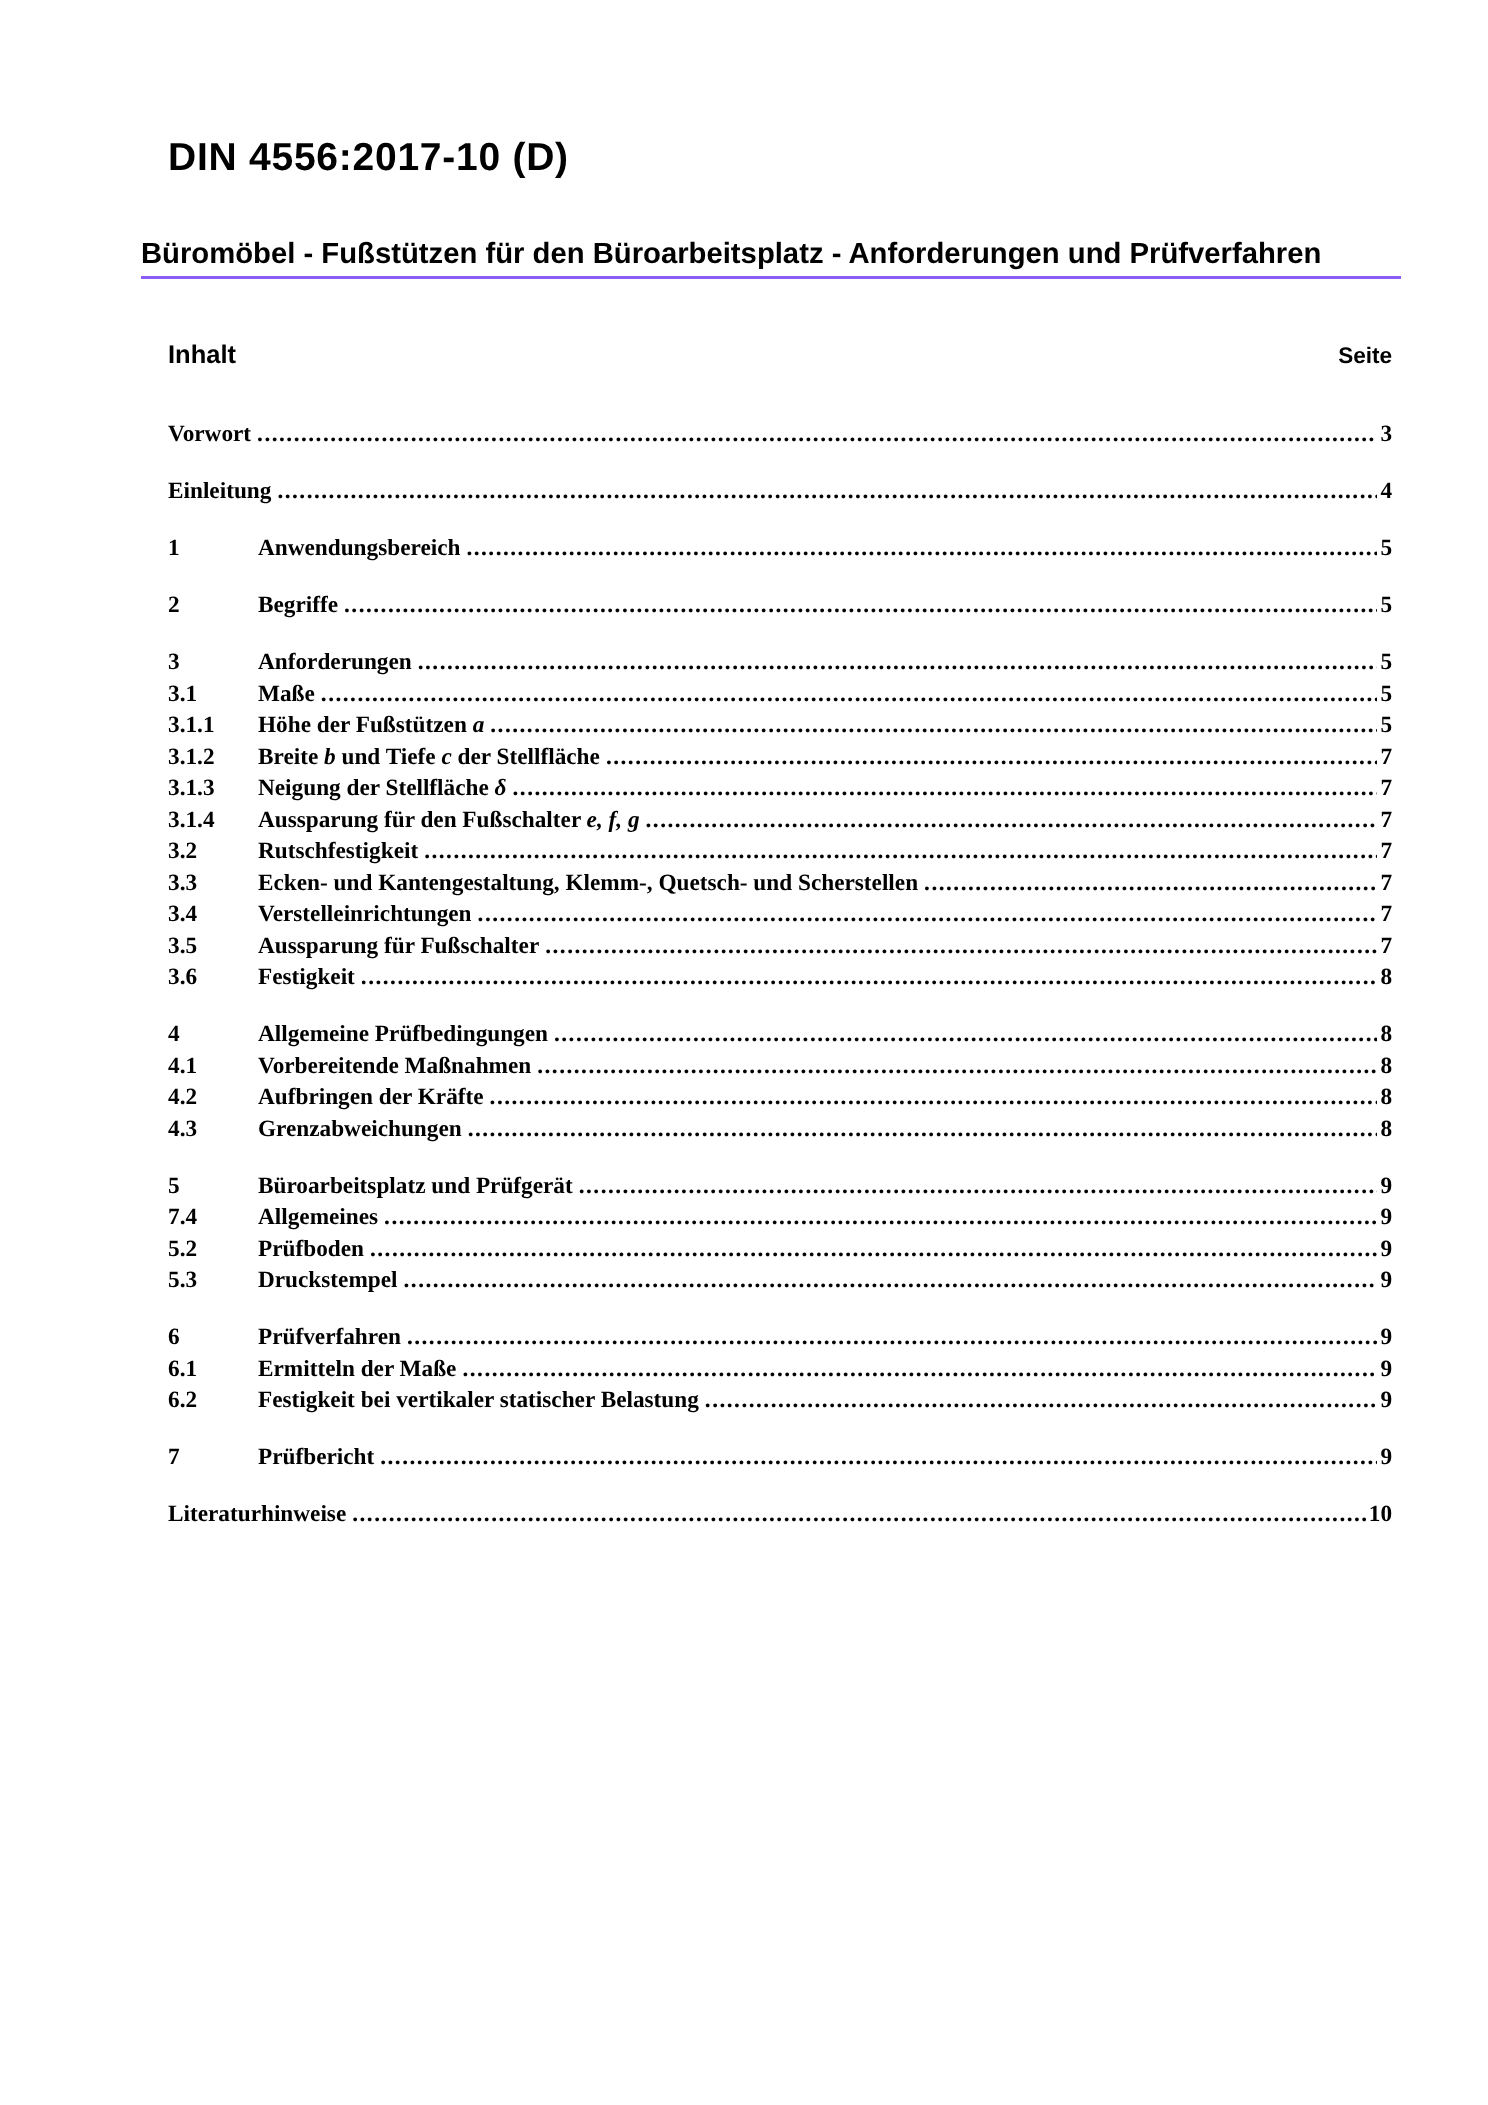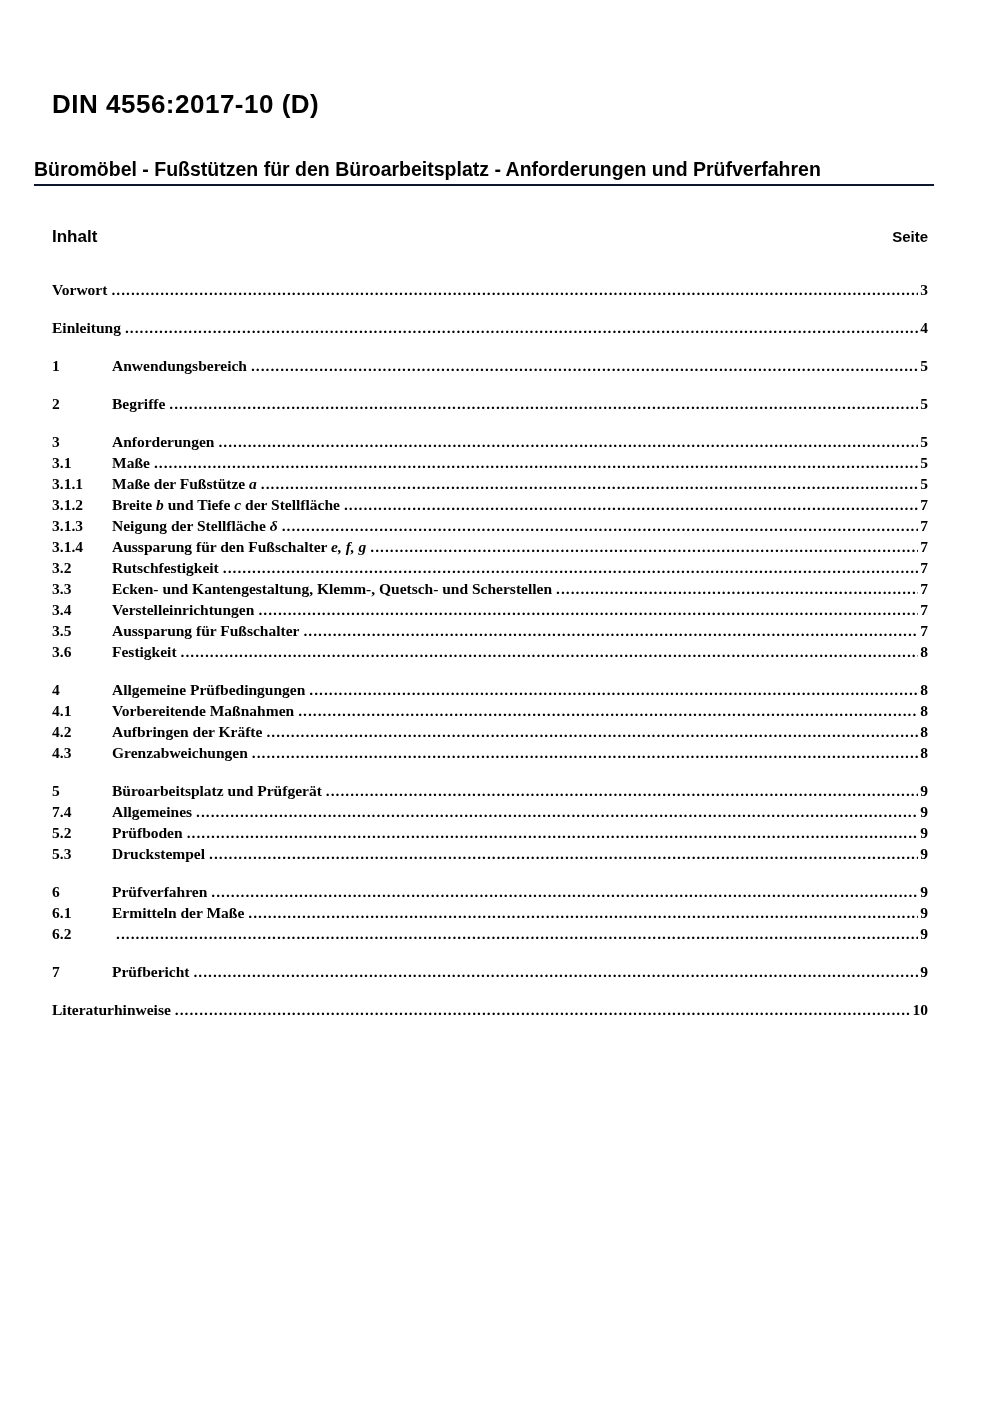--- a/index.html
+++ b/index.html
@@ -1,35 +1,35 @@
 <!DOCTYPE html>
 <html><head>
 <meta charset="utf-8">
 <style>
   html, body { margin: 0; padding: 0; background: #ffffff; }
   body { width: 992px; height: 1403px; font-family: "Liberation Sans", sans-serif; color: #000; }
   .page {
     position: relative;
     width: 992px; height: 1258px;
     box-sizing: border-box;
-    padding: 90px 64px 0 52px;
+    padding: 90px 64px 0 112px;
     background: #ffffff;
     overflow: hidden;
   }
   .doc-code {
     font-family: "Liberation Sans", sans-serif;
     font-weight: bold;
     font-size: 26px;
     line-height: 28px;
     letter-spacing: 0.5px;
   }
   .subtitle {
     margin: 40px -6px 0 -18px;
     padding-bottom: 4px;
-    border-bottom: 2px solid #0f172a;
+    border-bottom: 2px solid #8b5cf6;
     font-family: "Liberation Sans", sans-serif;
     font-weight: bold;
     font-size: 19.5px;
     line-height: 22px;
   }
   .toc-header {
     display: flex;
     justify-content: space-between;
     align-items: baseline;
     margin-top: 38px;
@@ -122,21 +122,21 @@
         <span class="pg">5</span>
       </div>
       <div class="toc-row">
         <span class="num">3.1</span>
         <span class="title"><span>Maße</span></span>
         <span class="dots"></span>
         <span class="pg">5</span>
       </div>
       <div class="toc-row">
         <span class="num">3.1.1</span>
-        <span class="title"><span>Maße der Fußstütze </span><i>a</i></span>
+        <span class="title"><span>Höhe der Fußstützen </span><i>a</i></span>
         <span class="dots"></span>
         <span class="pg">5</span>
       </div>
       <div class="toc-row">
         <span class="num">3.1.2</span>
         <span class="title"><span>Breite </span><i>b</i><span> und Tiefe </span><i>c</i><span> der Stellfläche</span></span>
         <span class="dots"></span>
         <span class="pg">7</span>
       </div>
       <div class="toc-row">
@@ -236,20 +236,21 @@
         <span class="pg">9</span>
       </div>
       <div class="toc-row">
         <span class="num">6.1</span>
         <span class="title"><span>Ermitteln der Maße</span></span>
         <span class="dots"></span>
         <span class="pg">9</span>
       </div>
       <div class="toc-row">
         <span class="num">6.2</span>
+        <span class="title"><span>Festigkeit bei vertikaler statischer Belastung</span></span>
         <span class="dots"></span>
         <span class="pg">9</span>
       </div>
       <div class="toc-row group">
         <span class="num">7</span>
         <span class="title"><span>Prüfbericht</span></span>
         <span class="dots"></span>
         <span class="pg">9</span>
       </div>
       <div class="toc-row group">

